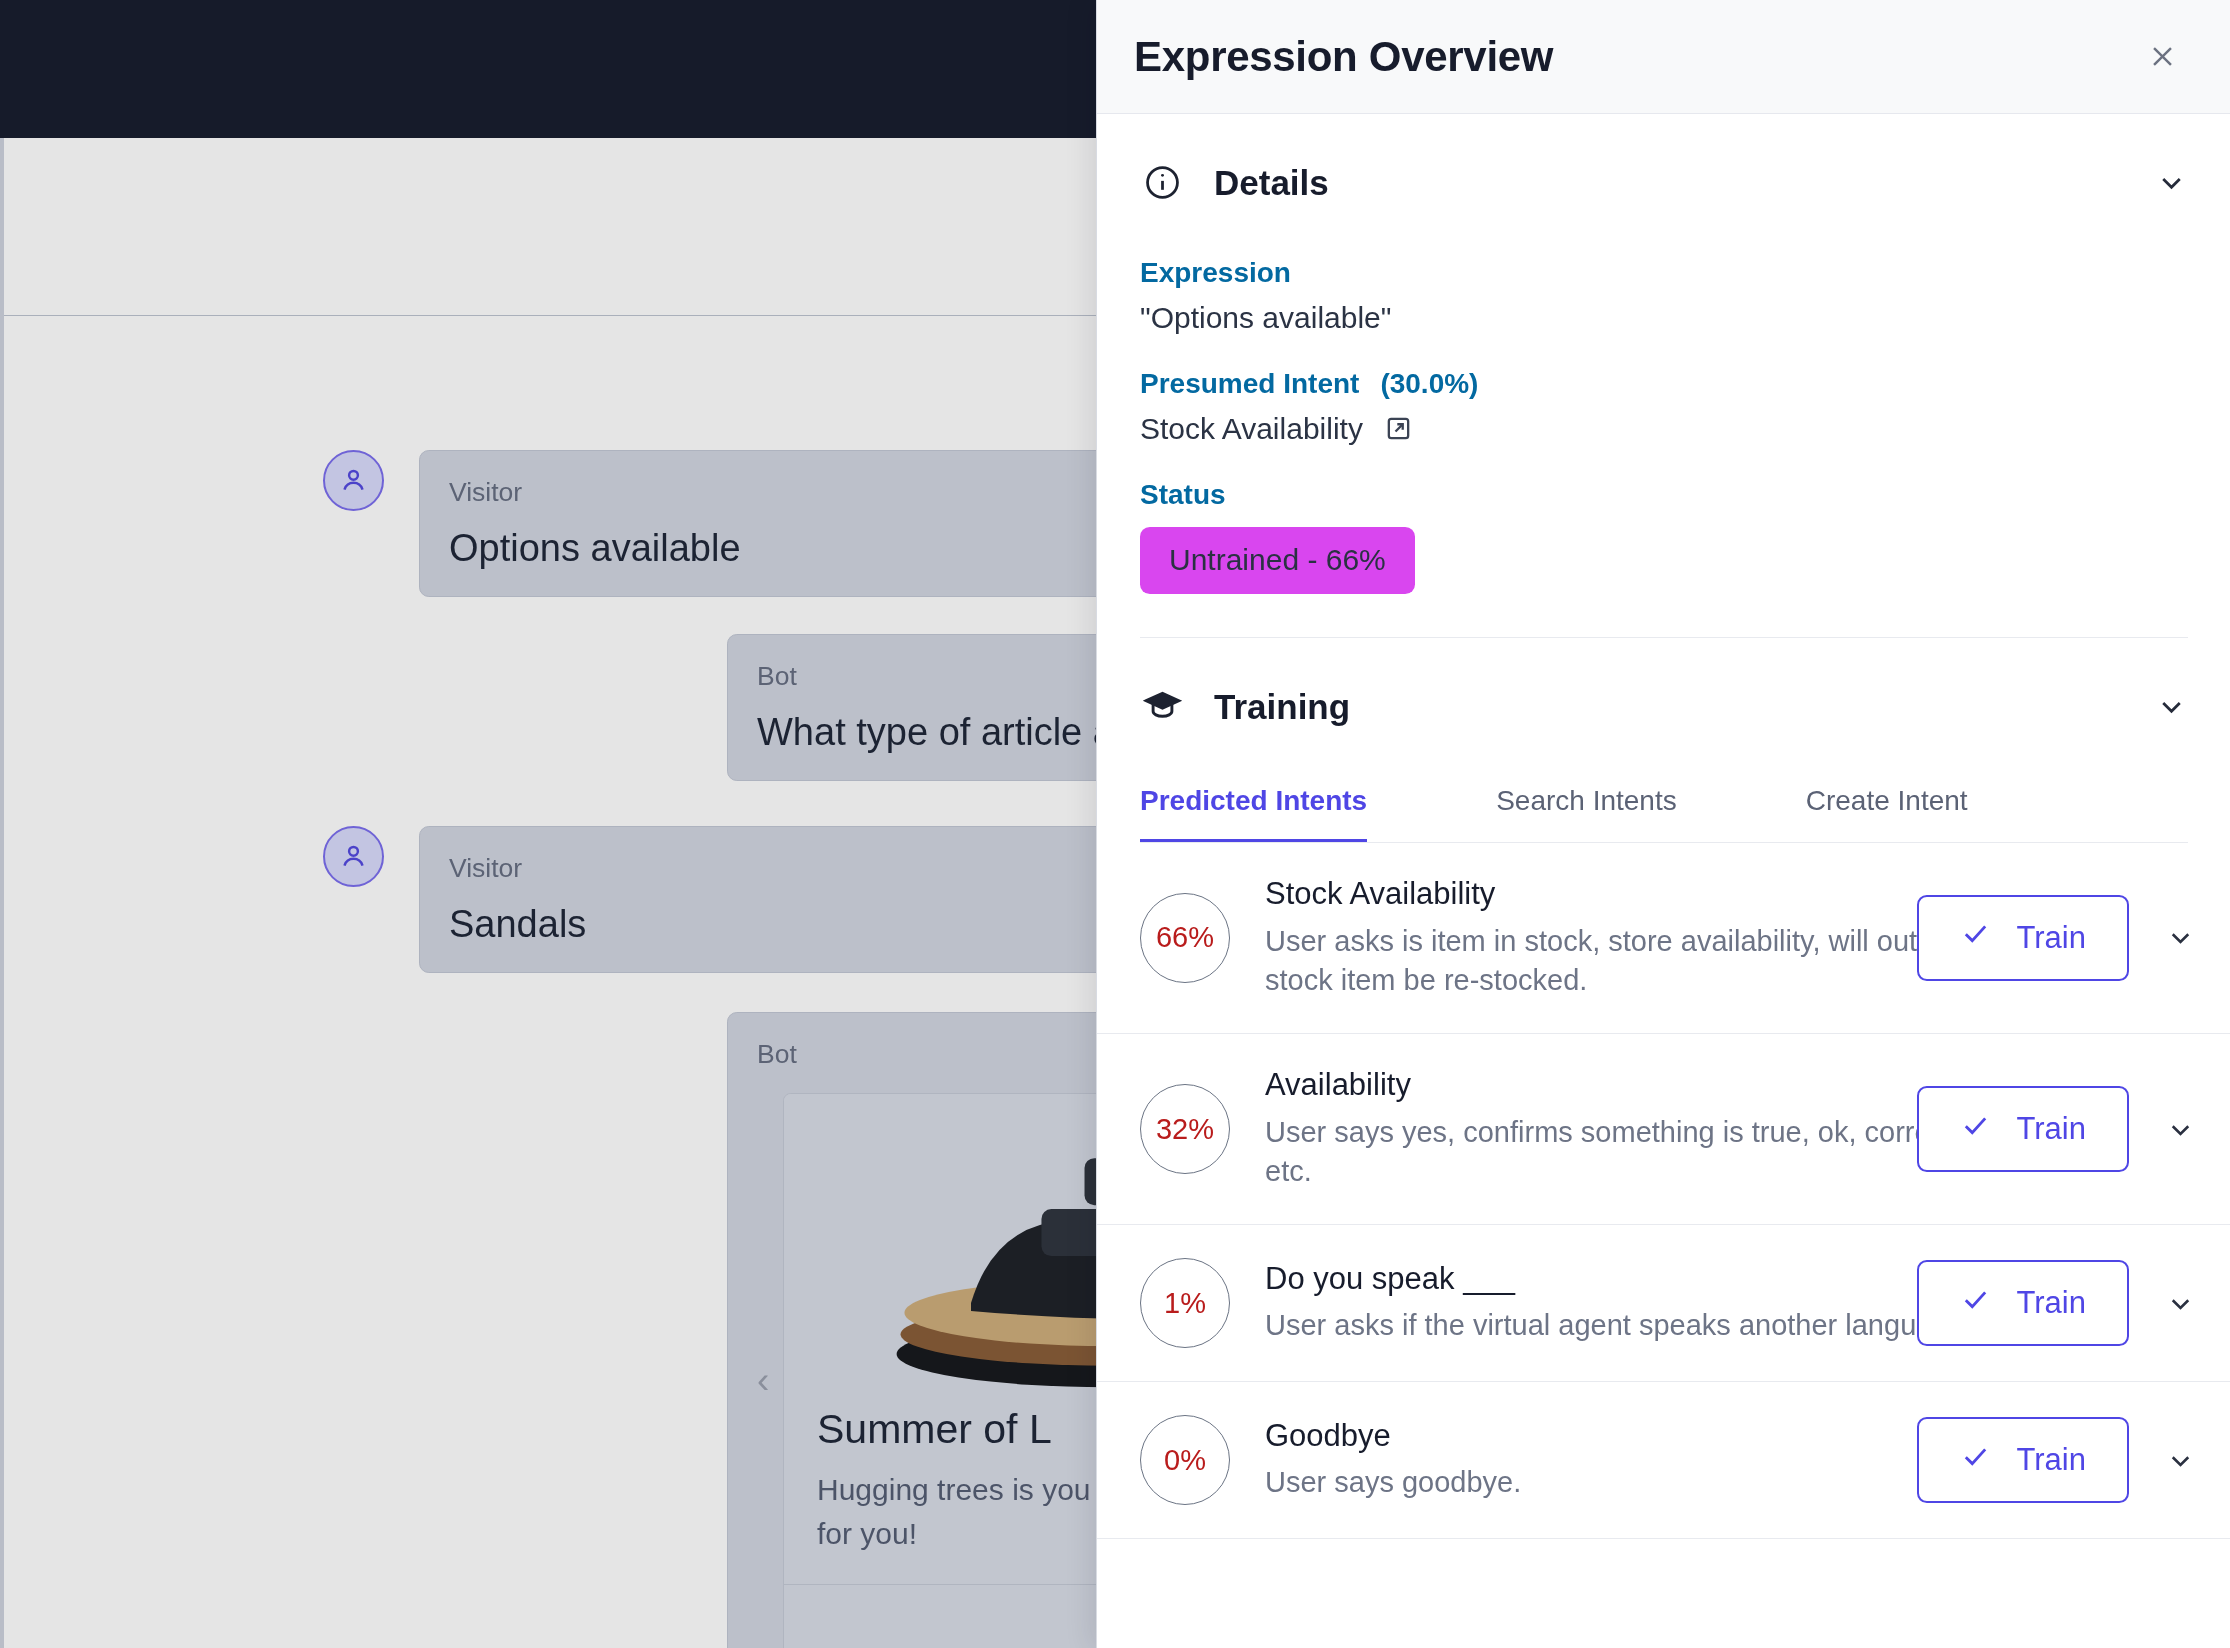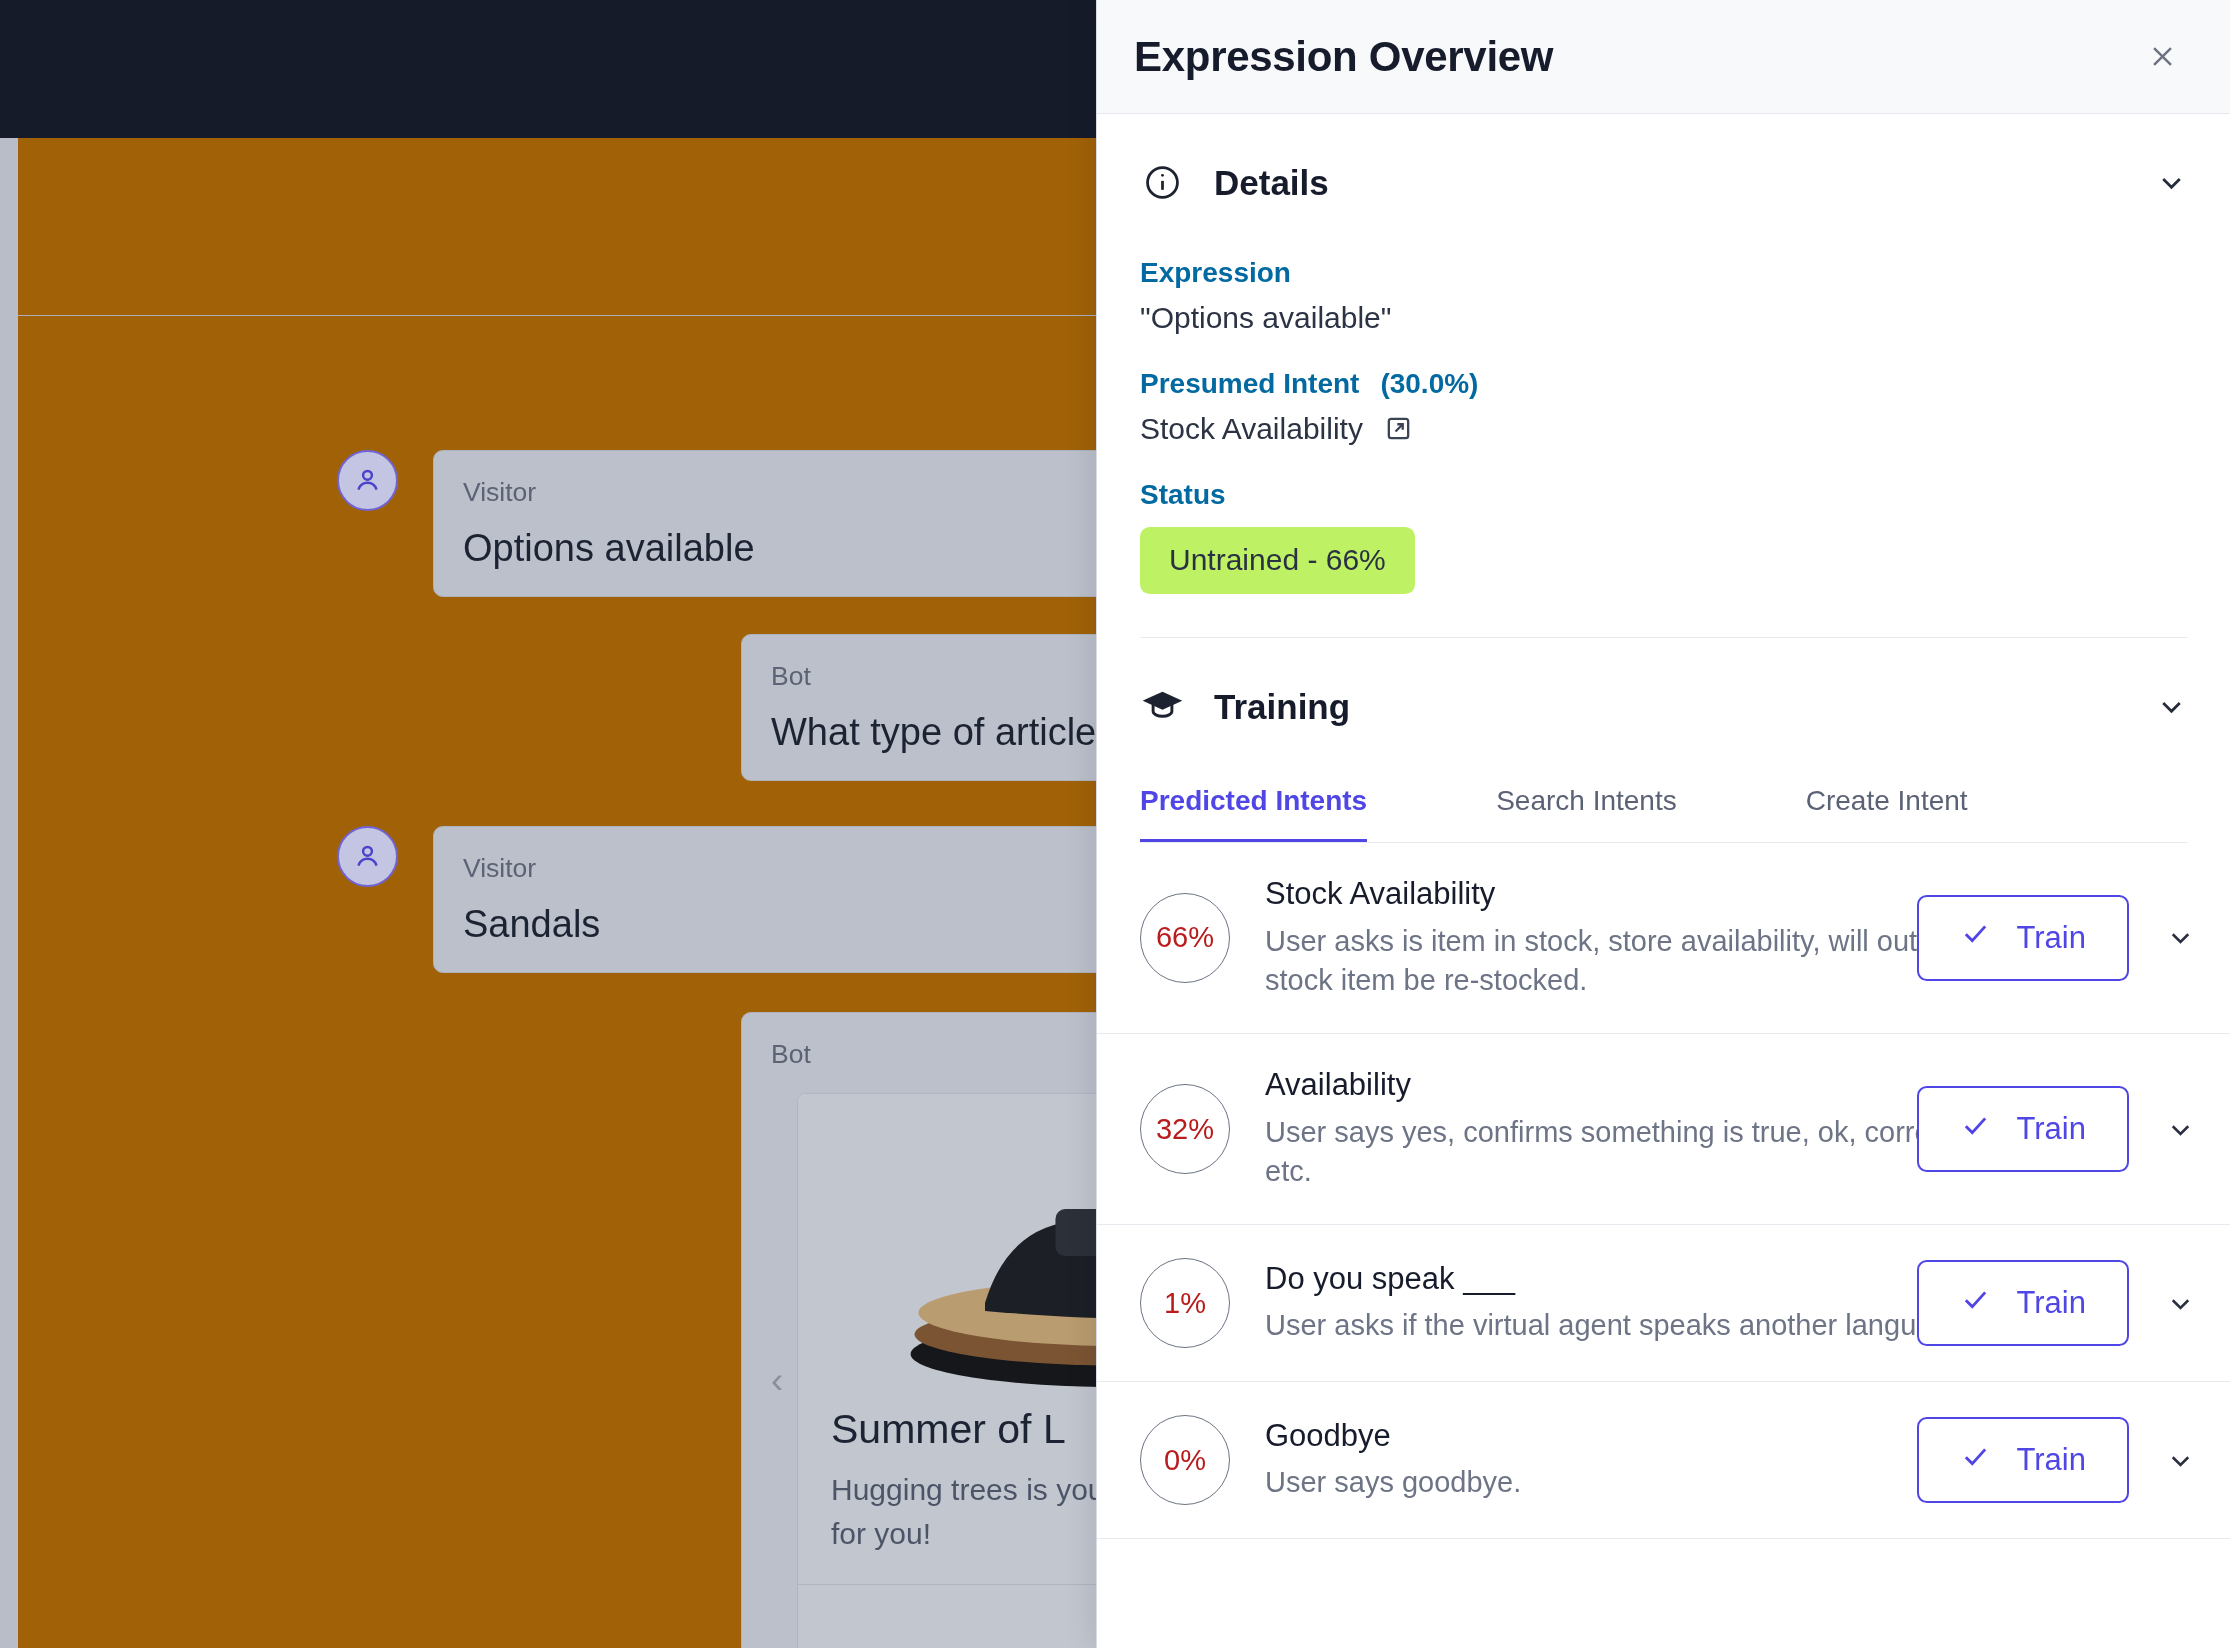--- a/index.html
+++ b/index.html
@@ -26,23 +26,23 @@
     display: flex; align-items: center; gap: 21.6px;
     border: 1px solid #6b7285; border-radius: 9.8px;
     padding: 15.7px 29px;
     color: #cfd3db; font-size: 29px;
     background: transparent;
     white-space: nowrap;
   }
   .train-model-btn svg { flex: 0 0 auto; }
 
   .chat-area {
-    position: absolute; left: 18px; top: 138px;
+    position: absolute; left: 4px; top: 138px;
     width: 1206px; bottom: 0;
-    background: #a16207;
+    background: #e5e5e5;
     overflow: hidden;
   }
   .chat-divider {
     position: absolute; left: 0; top: 177px; width: 1096px; height: 1px;
     background: #aab0bb;
   }
   .msg-row { position: absolute; display: flex; align-items: flex-start; }
   .avatar {
     width: 61px; height: 61px; border-radius: 50%;
     border: 2px solid #6f63d6;
@@ -118,21 +118,21 @@
   .section-head .label { font-size: 35px; font-weight: bold; color: #171c2c; flex: 1; }
   .section-head .chev { color: #252b3a; display:flex; align-items:center; }
 
   .field-label { font-size: 28px; font-weight: bold; color: #0369a1; }
   .field-value { font-size: 30px; color: #2b3344; margin-top: 11.8px; }
   .gap-lg { height: 33px; }
   .inline { display: flex; align-items: center; gap: 21px; }
   .ext-link { color: #3b4354; display: inline-flex; }
   .status-pill {
     display: inline-block; margin-top: 15.7px;
-    background: #bef264; color: #2a3142;
+    background: #d946ef; color: #2a3142;
     font-size: 30px; border-radius: 9.8px;
     padding: 16.7px 29px;
   }
 
   .divider-h { height: 1px; background: #e8eaef; margin-top: 43px; }
 
   .tabs { display: flex; border-bottom: 1px solid #e8eaef; margin-top: 13.7px; }
   .tab {
     font-size: 28px; color: #5b6275; padding: 17.6px 0 21.6px 0;
     margin-right: 129px; white-space: nowrap;

